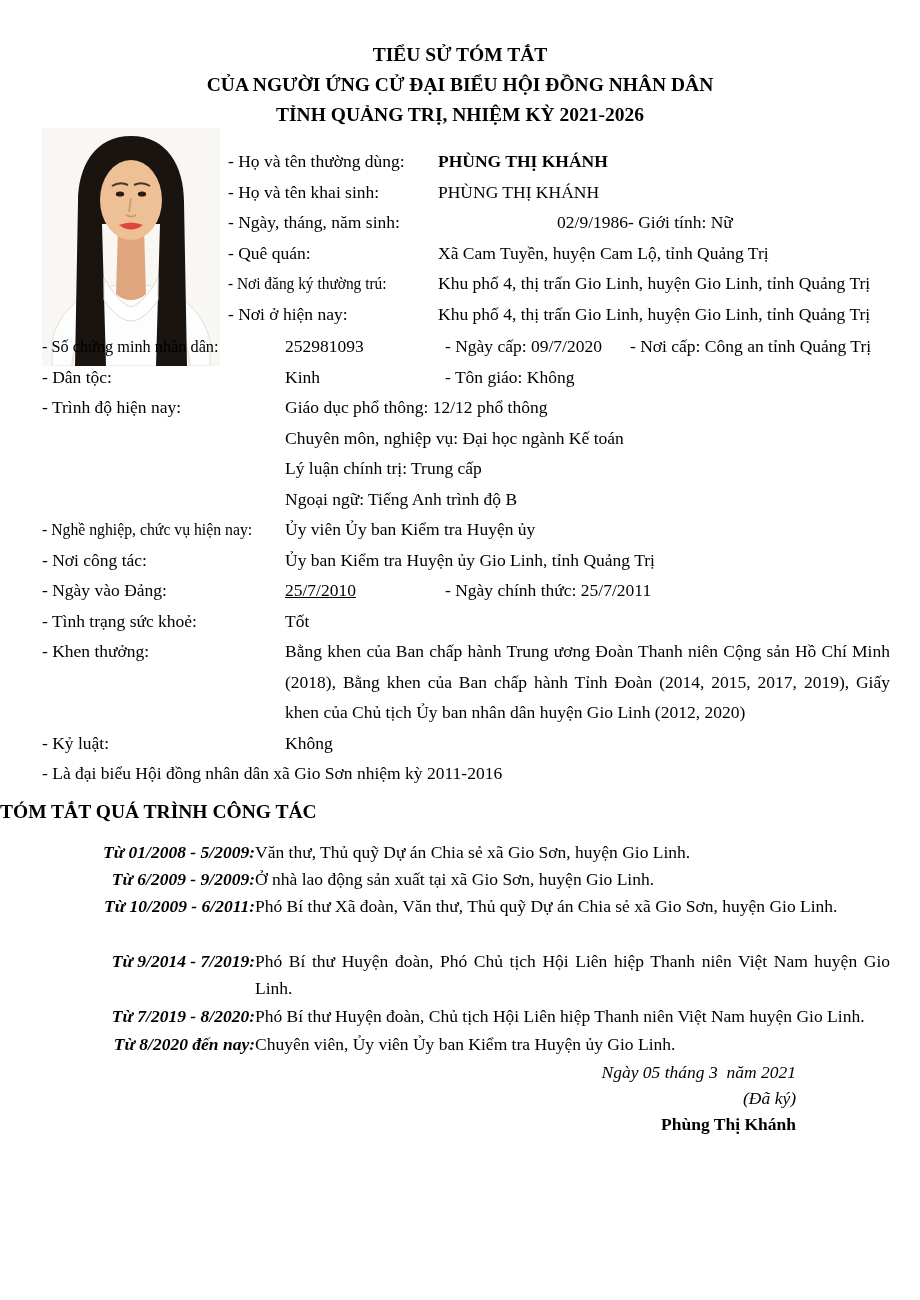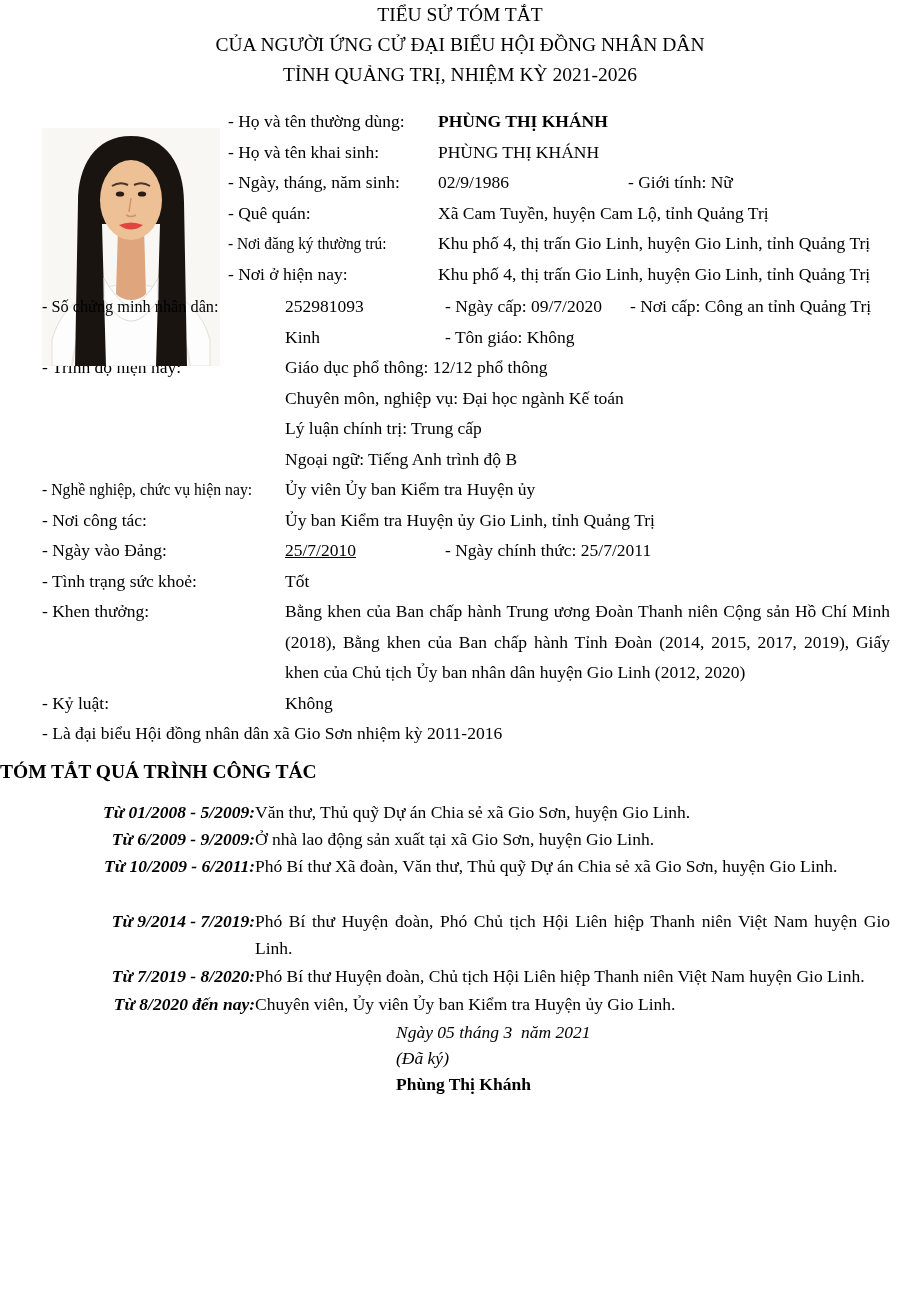--- a/index.html
+++ b/index.html
@@ -6,34 +6,34 @@
   html, body { background: #ffffff; }
   body {
     width: 920px; height: 1300px;
     font-family: "Liberation Serif", "DejaVu Serif", serif;
     font-size: 17.5px; color: #000;
     position: relative; overflow: hidden;
   }
   .page { position: relative; width: 920px; height: 1300px; background: #fff; }
 
   
-  .doc-title { text-align: center; font-weight: 400; font-size: 19.5px; line-height: 30px; }
+  .doc-title { padding-top: 40px; text-align: center; font-weight: 700; font-size: 19.5px; line-height: 30px; }
 
   
   .photo-frame { position: absolute; left: 42px; top: 128px; width: 178px; height: 238px; }
   .photo-frame svg { display: block; width: 100%; height: 100%; }
 
   
   .top-info { margin: 16px 30px 0 228px; }
   .row { display: flex; line-height: 30.5px; }
   .top-info .lab { flex: 0 0 210px; white-space: nowrap; }
   .val { flex: 1; }
   .val.just { text-align: justify; }
   .val.bold { font-weight: 700; }
-  .val-date { flex: 0 0 190px; }
+  .val-date { flex: 0 0 190px; text-align: right; }
 
   
   .full-info { margin: 2px 30px 0 42px; }
   .full-info .flab { flex: 0 0 243px; white-space: nowrap; }
   .fval-id { flex: 0 0 160px; }
   .fval-issue { flex: 0 0 185px; }
   .fval-eth { flex: 0 0 160px; }
   .fval-party { flex: 0 0 160px; text-decoration: underline; }
   .edu-lines div { line-height: 30.5px; }
 
@@ -46,21 +46,21 @@
   
   .career-heading { font-weight: 700; font-size: 19.5px; line-height: 30px; margin: 8px 0 12px 0; }
   .career { margin: 0 30px 0 42px; }
   .c-row { display: flex; line-height: 27px; }
   .c-row.gap-lg { margin-top: 28px; }
   .c-row.gap-sm { margin-top: 1px; }
   .c-period { flex: 0 0 213px; font-weight: 700; font-style: italic; text-align: right; }
   .c-desc { flex: 1; text-align: justify; }
 
   
-  .signature { width: 400px; margin-left: 396px; text-align: left; line-height: 26px; margin-top: 1px; }
+  .signature { width: 400px; margin-left: 396px; text-align: right; line-height: 26px; margin-top: 1px; }
   .sig-date { font-style: italic; white-space: pre-wrap; }
   .sig-note { font-style: italic; }
   .sig-name { font-weight: 700; }
 </style>
 </head>
 <body>
 
 <div class="page">
 
   <div class="doc-title">

